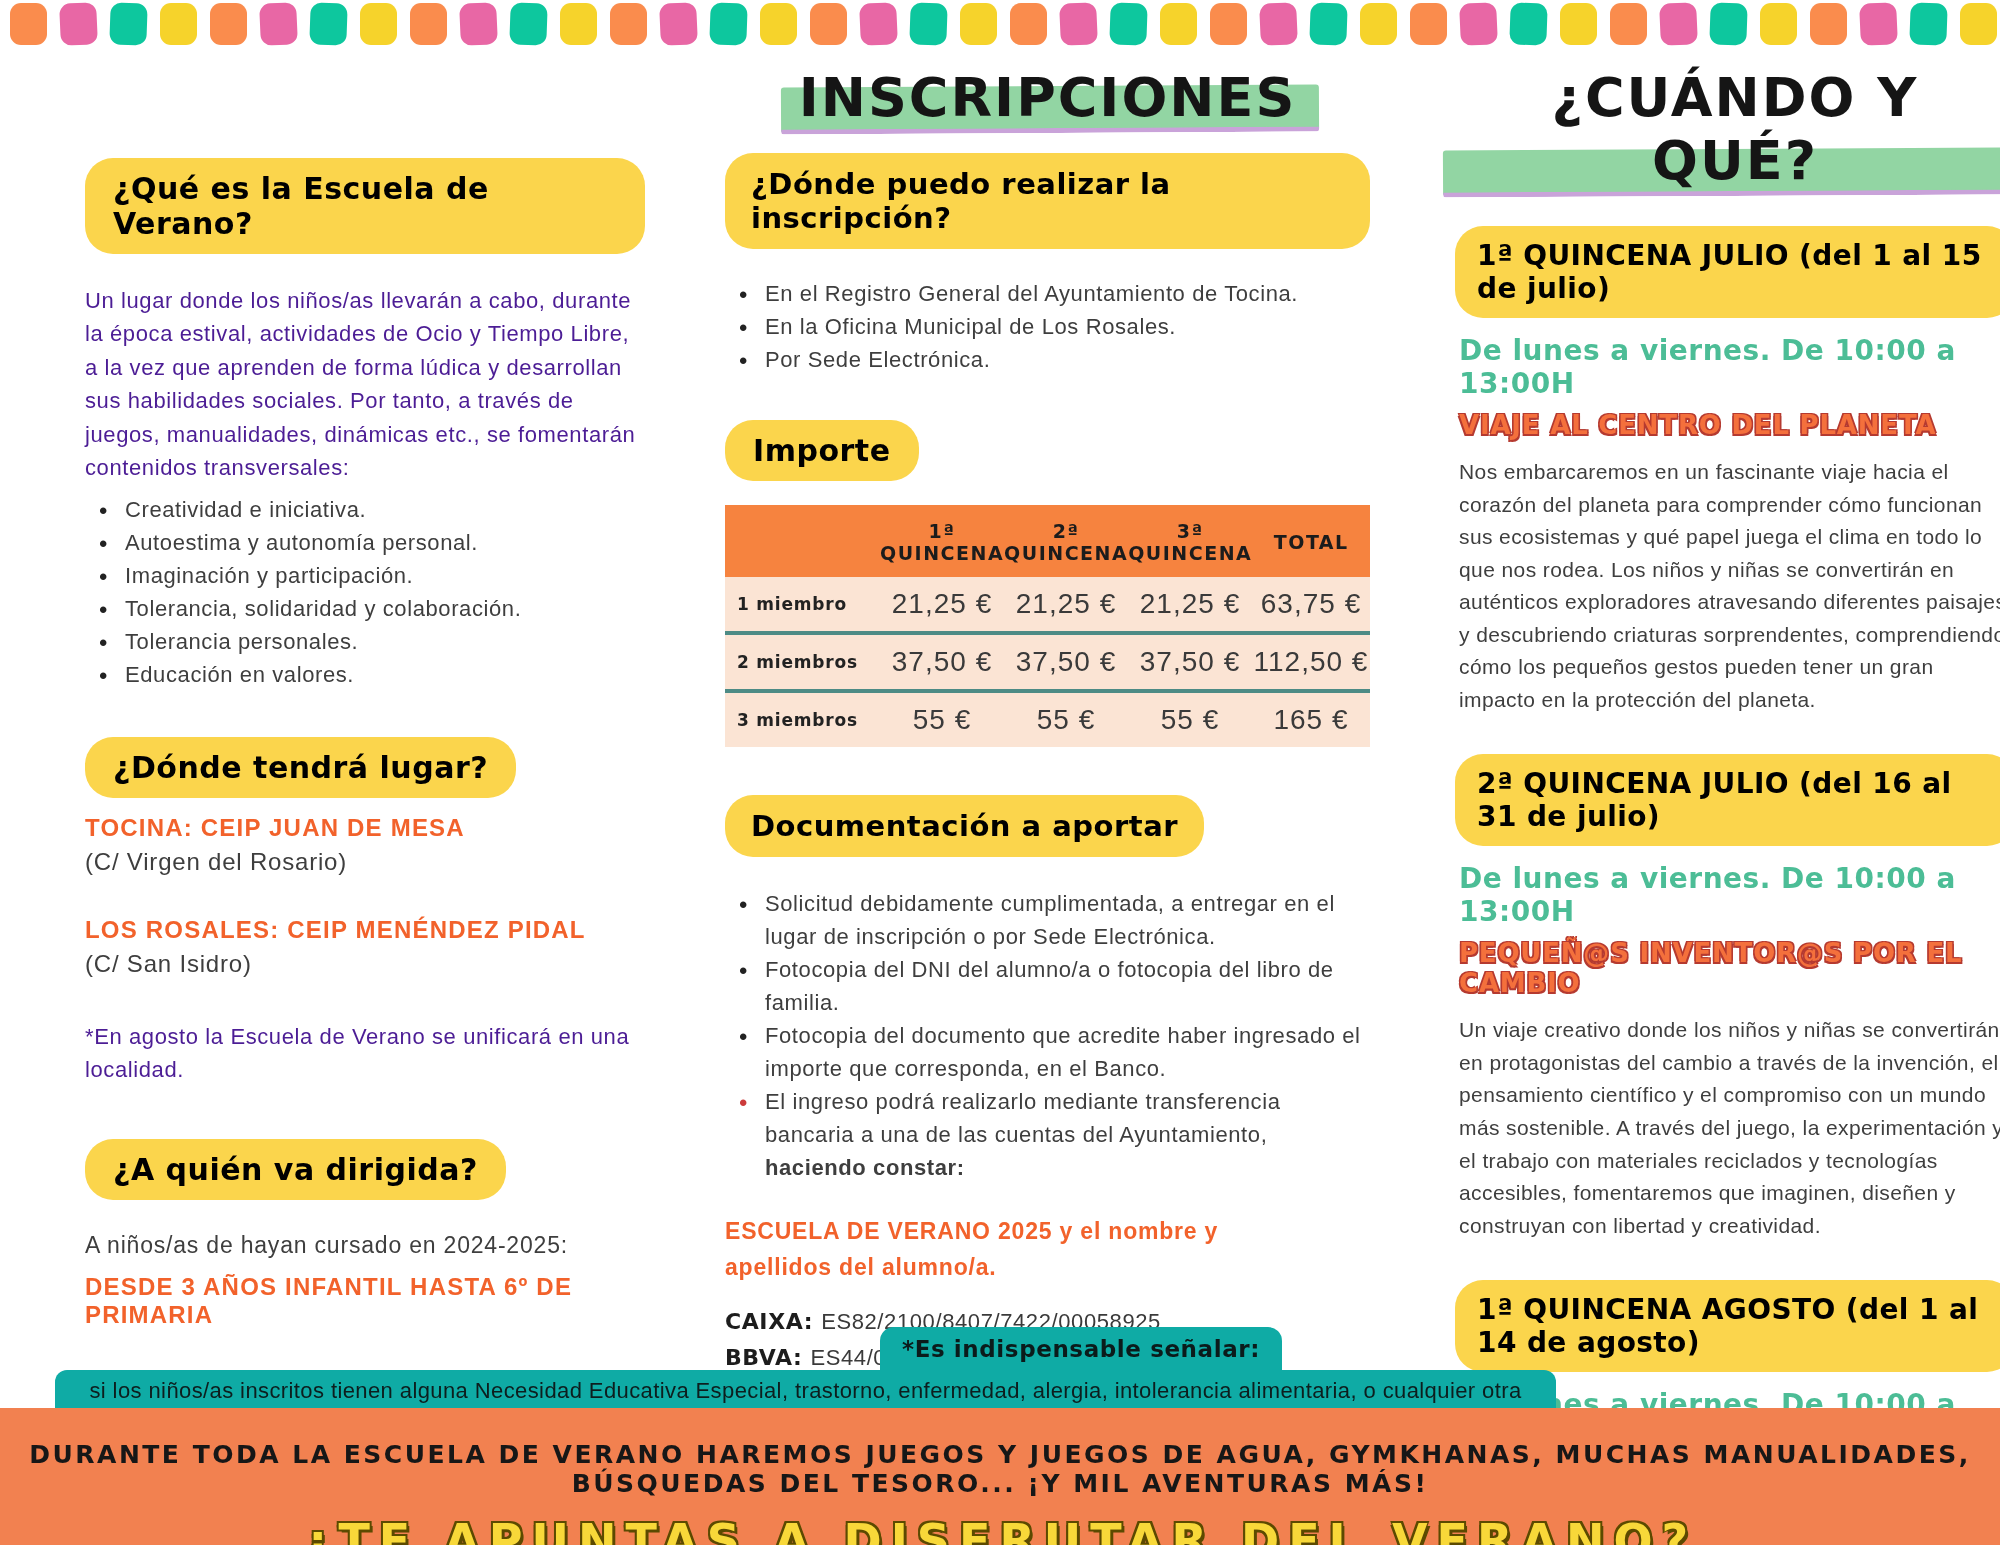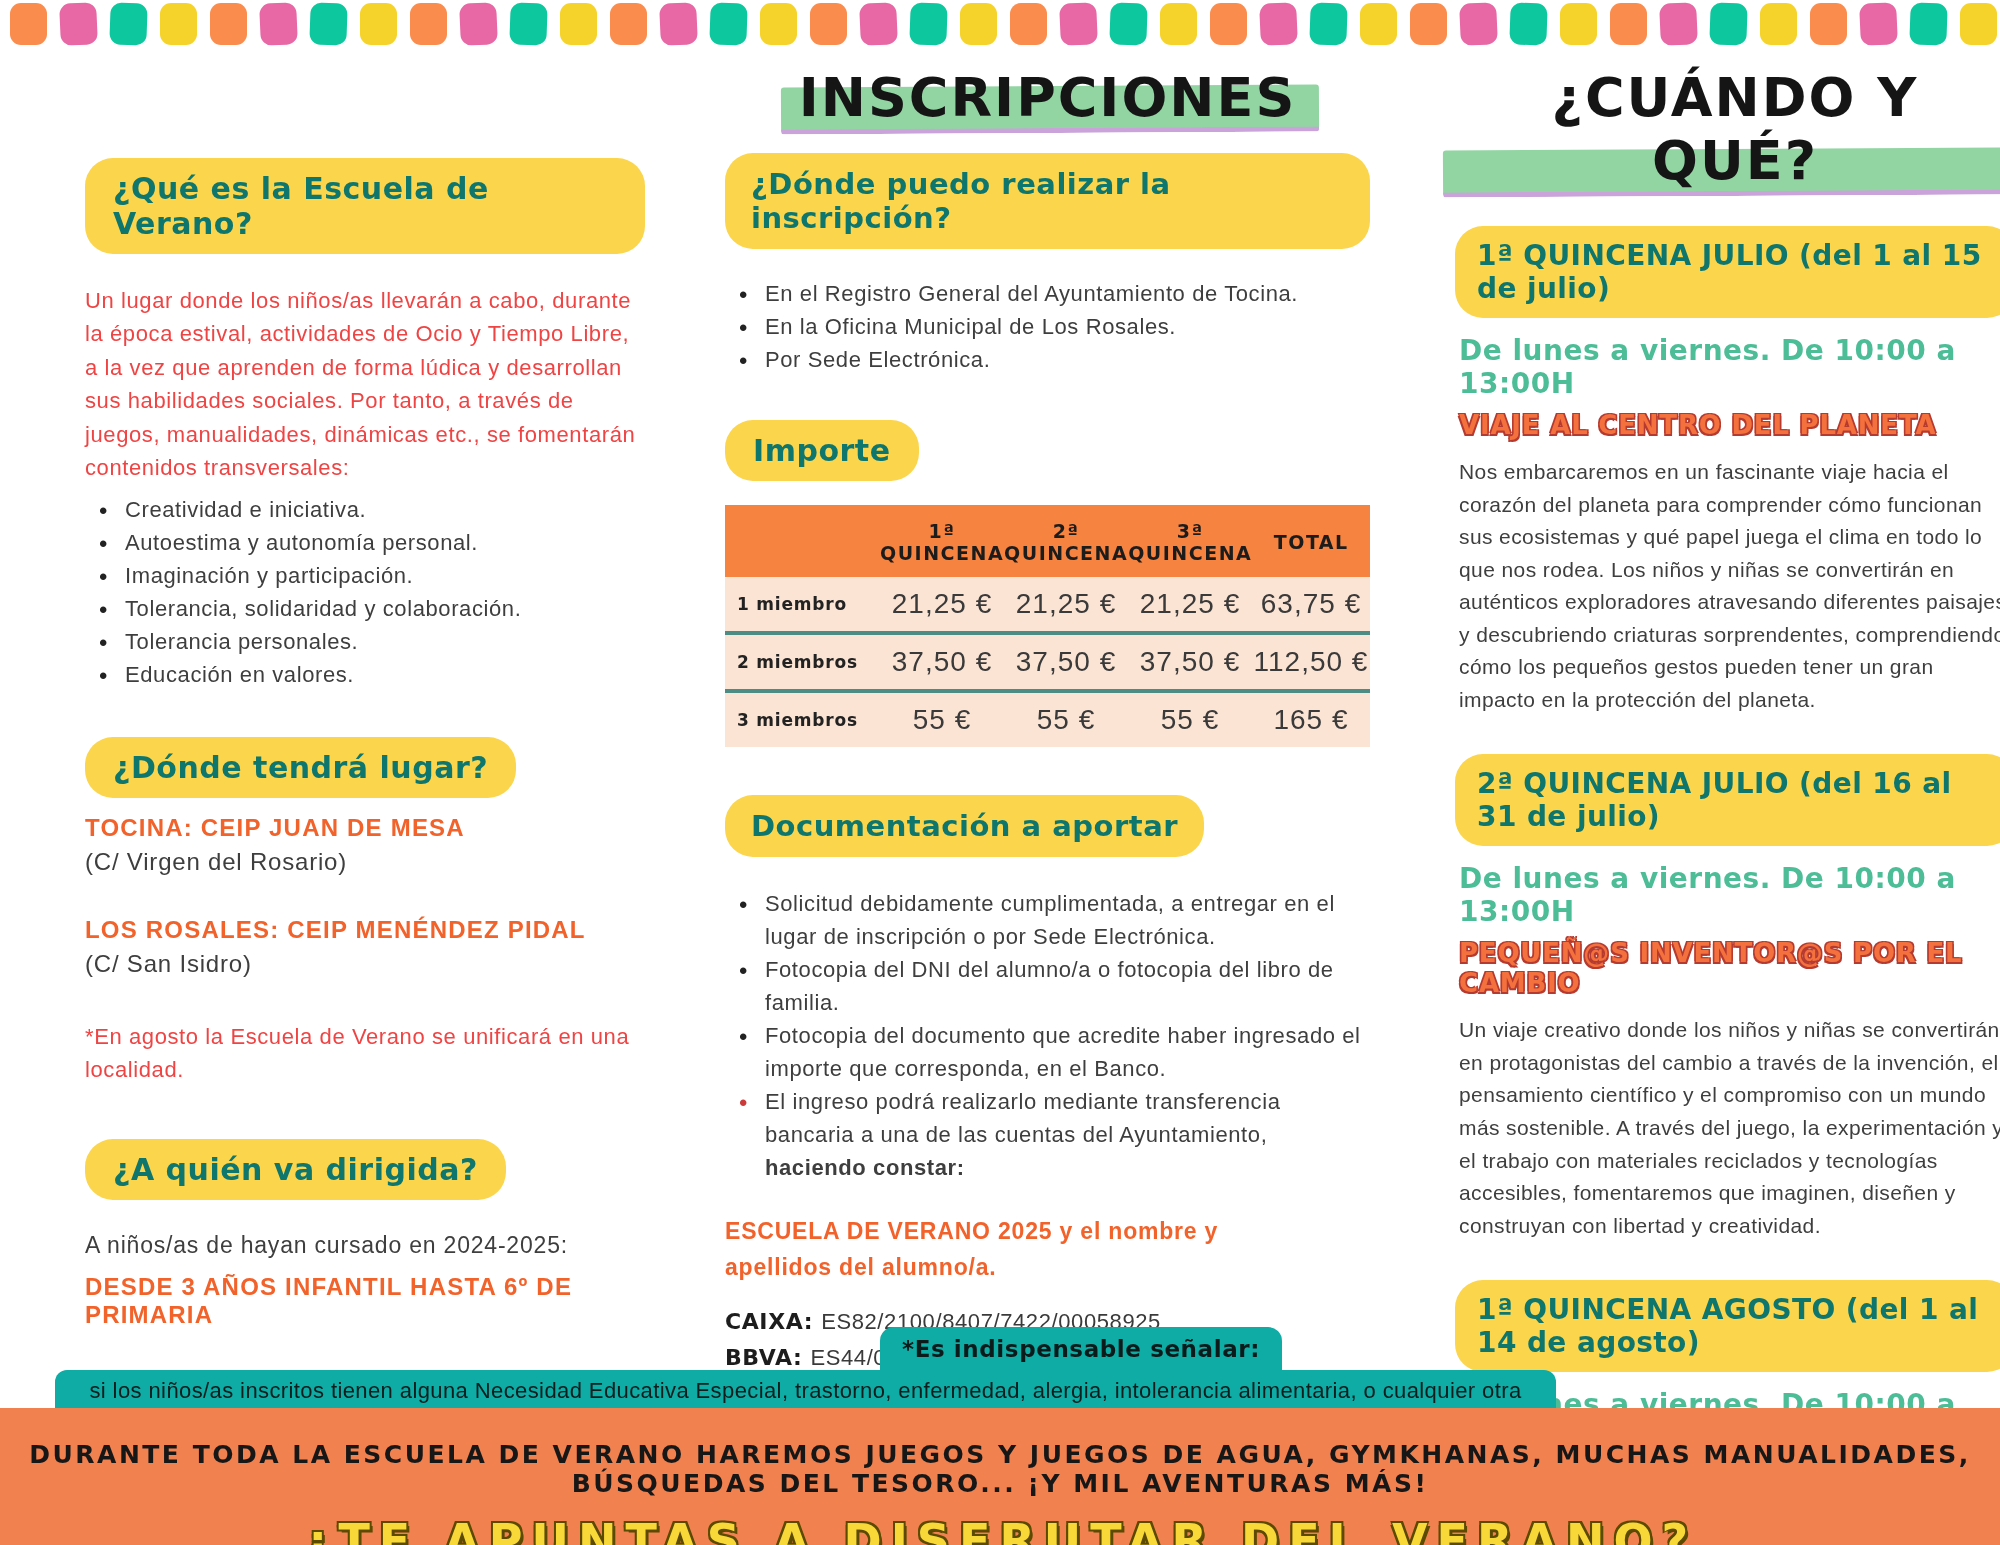--- a/index.html
+++ b/index.html
@@ -25,27 +25,27 @@
     font-family:"DejaVu Sans", sans-serif;font-weight:800;font-size:54px;
     letter-spacing:2px;color:#151515;padding:0 6px;
   }
   .big-title .bar{
     position:absolute;z-index:-1;left:-12px;right:-16px;bottom:-4px;height:42px;
     background:#92d5a3;border-bottom:5px solid #c9a3d9;transform:rotate(-0.3deg);
     border-radius:3px;
   }
   .pill{
     display:inline-block;background:#fbd54c;border-radius:28px;
-    font-family:"DejaVu Sans", sans-serif;font-weight:800;color:#0f766e;
+    font-family:"DejaVu Sans", sans-serif;font-weight:800;color:#000000;
     font-size:30px;letter-spacing:0.5px;padding:13px 28px;
   }
   .pill.wide{font-size:29px;padding:14px 26px;}
   .pill.sec{font-size:28px;padding:13px 22px;letter-spacing:0.4px;}
   
-  .body-text{font-size:22px;line-height:1.52;letter-spacing:0.6px;color:#ef4444;margin:0;}
+  .body-text{font-size:22px;line-height:1.52;letter-spacing:0.6px;color:#4c1d95;margin:0;}
   ul.bullets{list-style:none;margin:0;padding:0 0 0 14px;}
   ul.bullets li{
     font-size:22px;line-height:1.5;letter-spacing:0.6px;color:#3e3e3e;
     padding-left:26px;position:relative;margin:0;
   }
   ul.bullets li::before{
     content:"•";position:absolute;left:0;top:0;color:#222;font-size:24px;
   }
   ul.bullets li.red-dot::before{color:#cc3b3b;}
   .loc-name{font-size:24px;font-weight:bold;letter-spacing:1.2px;color:#f2622b;margin:0;}

